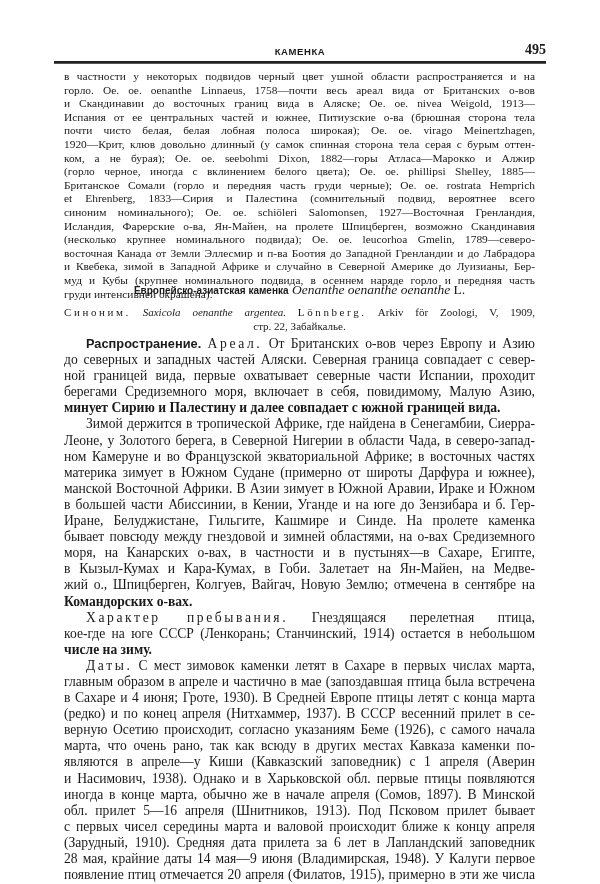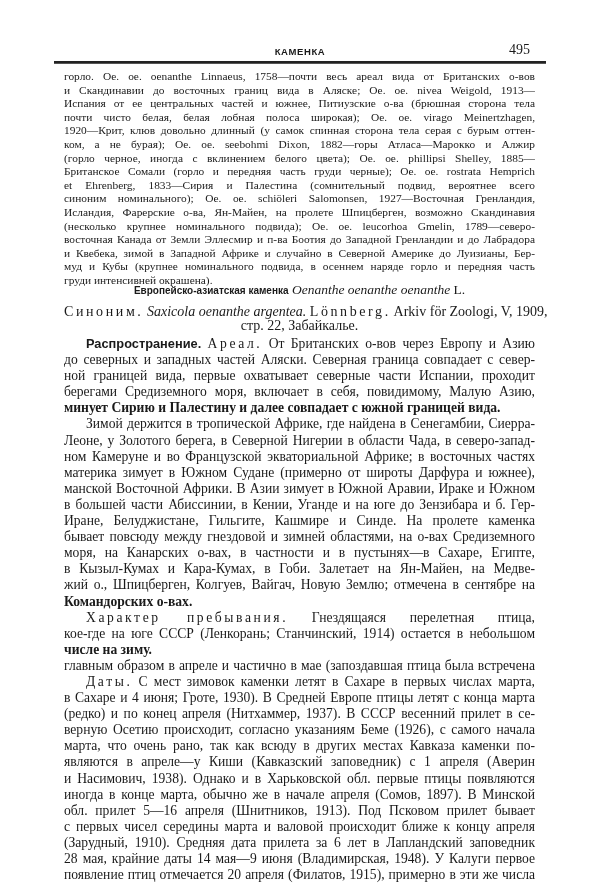--- a/index.html
+++ b/index.html
@@ -1,52 +1,53 @@
 <!DOCTYPE html>
 <html><head>
 <meta charset="utf-8">
 <style>
   html, body { margin: 0; padding: 0; background: #ffffff; }
   body { width: 600px; height: 884px; position: relative; overflow: hidden;
          font-family: "Liberation Serif", "DejaVu Serif", serif; color: #1a1a1a; }
   .header { position: absolute; left: 54px; top: 42px; width: 492px; height: 18px; }
   .running-title { position: absolute; left: 0; right: 0; text-align: center; top: 4px;
          font-size: 9.5px; font-weight: bold; letter-spacing: 0.6px; font-family: "Liberation Sans", sans-serif; }
-  .page-number { position: absolute; right: 16px; top: 0; font-size: 14px; }
+  .page-number { position: absolute; right: 0; top: 0; font-size: 14px; font-weight: bold; }
   .rule { position: absolute; left: 54px; top: 61px; width: 492px; height: 3px;
           border-top: 2px solid #222; border-bottom: 1px solid #555; box-sizing: border-box; }
   .small { position: absolute; left: 64px; top: 70px; width: 471px;
            font-size: 11.4px; line-height: 13.6px; text-align: justify; }
   .small .ln { display: block; white-space: nowrap; text-align-last: justify; }
   .small .ln.last { text-align-last: left; }
   i { font-style: italic; }
   .sp { letter-spacing: 2.6px; }
   .title { position: absolute; left: 64px; top: 282px; width: 471px; text-align: center;
            font-size: 13.5px; }
   .title b { font-family: Liberation Sans, sans-serif; font-size: 10px; }
-  .syn { position: absolute; left: 64px; top: 305px; width: 471px; font-size: 14px; line-height: 14px; }
+  .syn { position: absolute; left: 64px; top: 305px; width: 471px; font-size: 11px; line-height: 14px; }
   .syn .ln { display: block; white-space: nowrap; text-align-last: justify; }
   .syn .center { text-align: right; text-align-last: center; }
   .body { position: absolute; left: 64px; top: 336px; width: 471px;
           font-size: 13.6px; line-height: 16.1px; }
   .body .ln { display: block; white-space: nowrap; text-align: justify; text-align-last: justify; }
   .body .ln.last { text-align-last: left; font-weight: bold; }
   .body .ind { text-indent: 22px; }
   .body b { font-family: "Liberation Sans", sans-serif; font-size: 12.8px; }
 </style>
 </head>
 <body>
 
 <div class="header">
   <div class="running-title">КАМЕНКА</div>
   <div class="page-number">495</div>
 </div>
 <div class="rule"></div>
 
 <div class="small">
+  <span class="ln">в частности у некоторых подвидов черный цвет ушной области распространяется и на</span>
   <span class="ln">горло. Oe. oe. oenanthe Linnaeus, 1758—почти весь ареал вида от Британских о-вов</span>
   <span class="ln">и Скандинавии до восточных границ вида в Аляске; Oe. oe. nivea Weigold, 1913—</span>
   <span class="ln">Испания от ее центральных частей и южнее, Питиузские о-ва (брюшная сторона тела</span>
   <span class="ln">почти чисто белая, белая лобная полоса широкая); Oe. oe. virago Meinertzhagen,</span>
   <span class="ln">1920—Крит, клюв довольно длинный (у самок спинная сторона тела серая с бурым оттен-</span>
   <span class="ln">ком, а не бурая); Oe. oe. seebohmi Dixon, 1882—горы Атласа—Марокко и Алжир</span>
   <span class="ln">(горло черное, иногда с вклинением белого цвета); Oe. oe. phillipsi Shelley, 1885—</span>
   <span class="ln">Британское Сомали (горло и передняя часть груди черные); Oe. oe. rostrata Hemprich</span>
   <span class="ln">et Ehrenberg, 1833—Сирия и Палестина (сомнительный подвид, вероятнее всего</span>
   <span class="ln">синоним номинального); Oe. oe. schiöleri Salomonsen, 1927—Восточная Гренландия,</span>
@@ -88,22 +89,22 @@
   <span class="ln">в большей части Абиссинии, в Кении, Уганде и на юге до Зензибара и б. Гер-</span>
   <span class="ln">Иране, Белуджистане, Гильгите, Кашмире и Синде. На пролете каменка</span>
   <span class="ln">бывает повсюду между гнездовой и зимней областями, на о-вах Средиземного</span>
   <span class="ln">моря, на Канарских о-вах, в частности и в пустынях—в Сахаре, Египте,</span>
   <span class="ln">в Кызыл-Кумах и Кара-Кумах, в Гоби. Залетает на Ян-Майен, на Медве-</span>
   <span class="ln">жий о., Шпицберген, Колгуев, Вайгач, Новую Землю; отмечена в сентябре на</span>
   <span class="ln last">Командорских о-вах.</span>
   <span class="ln ind"><span class="sp">Характер пребывания.</span> <span>Гнездящаяся перелетная птица,</span></span>
   <span class="ln">кое-где на юге СССР (Ленкорань; Станчинский, 1914) остается в небольшом</span>
   <span class="ln last">числе на зиму.</span>
+  <span class="ln ind"><span class="sp">Даты.</span> <span>С мест зимовок каменки летят в Сахаре в первых числах марта,</span></span>
   <span class="ln">главным образом в апреле и частично в мае (запоздавшая птица была встречена</span>
-  <span class="ln ind"><span class="sp">Даты.</span> <span>С мест зимовок каменки летят в Сахаре в первых числах марта,</span></span>
   <span class="ln">в Сахаре и 4 июня; Гроте, 1930). В Средней Европе птицы летят с конца марта</span>
   <span class="ln">(редко) и по конец апреля (Нитхаммер, 1937). В СССР весенний прилет в се-</span>
   <span class="ln">верную Осетию происходит, согласно указаниям Беме (1926), с самого начала</span>
   <span class="ln">марта, что очень рано, так как всюду в других местах Кавказа каменки по-</span>
   <span class="ln">являются в апреле—у Киши (Кавказский заповедник) с 1 апреля (Аверин</span>
   <span class="ln">и Насимович, 1938). Однако и в Харьковской обл. первые птицы появляются</span>
   <span class="ln">иногда в конце марта, обычно же в начале апреля (Сомов, 1897). В Минской</span>
   <span class="ln">обл. прилет 5—16 апреля (Шнитников, 1913). Под Псковом прилет бывает</span>
   <span class="ln">с первых чисел середины марта и валовой происходит ближе к концу апреля</span>
   <span class="ln">(Зарудный, 1910). Средняя дата прилета за 6 лет в Лапландский заповедник</span>

